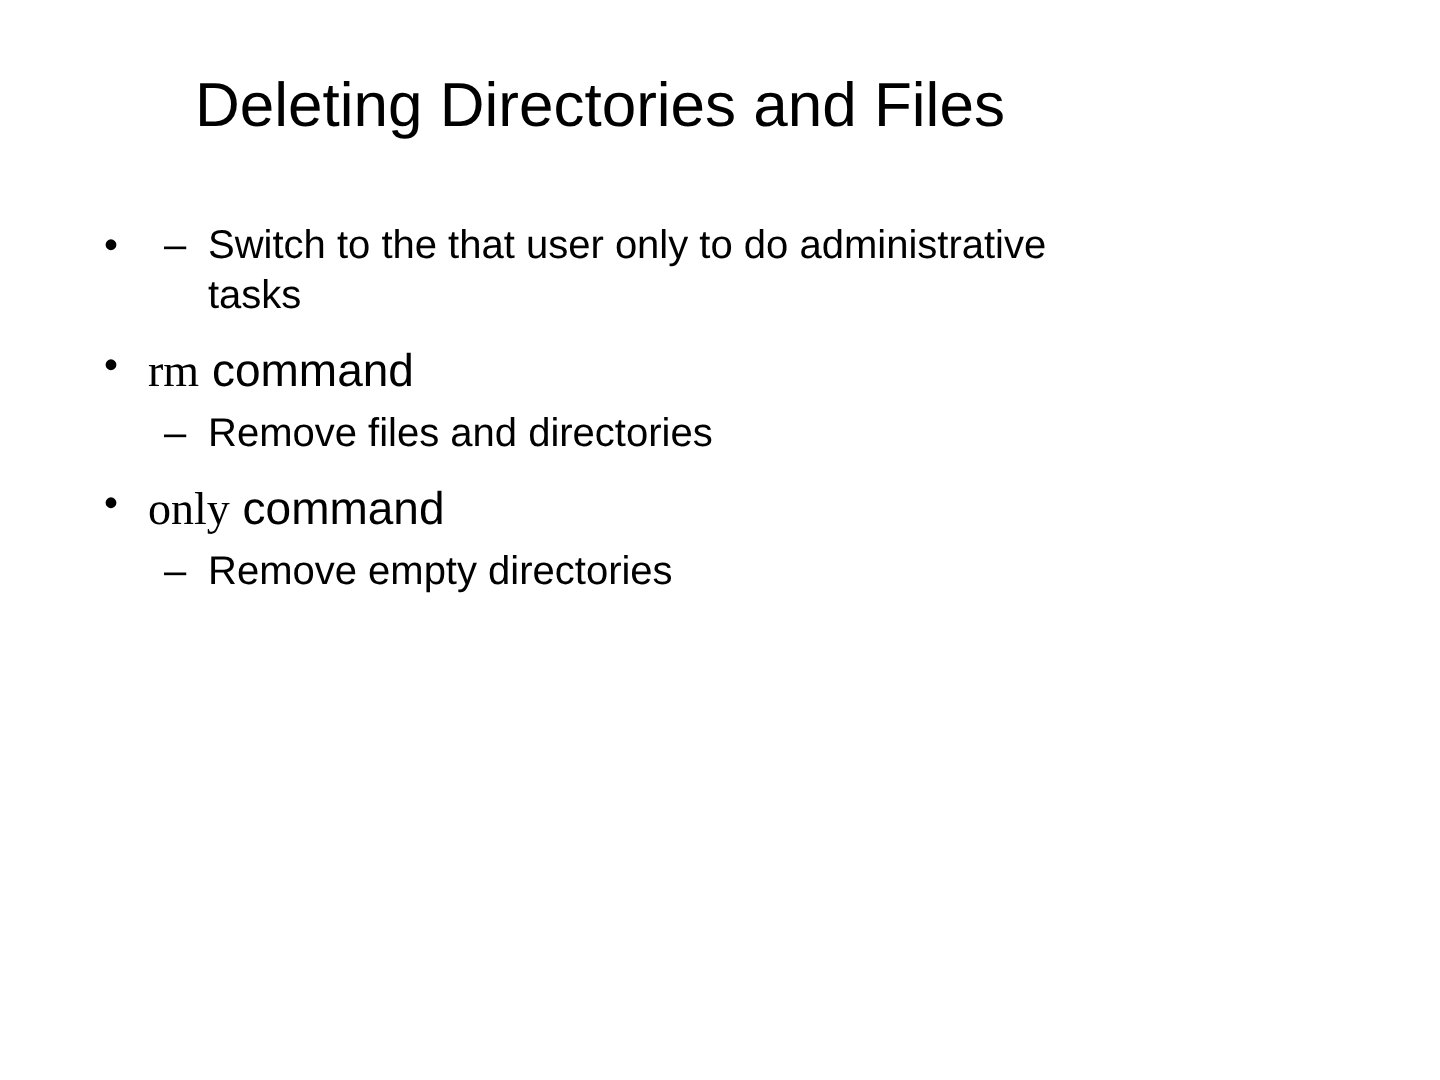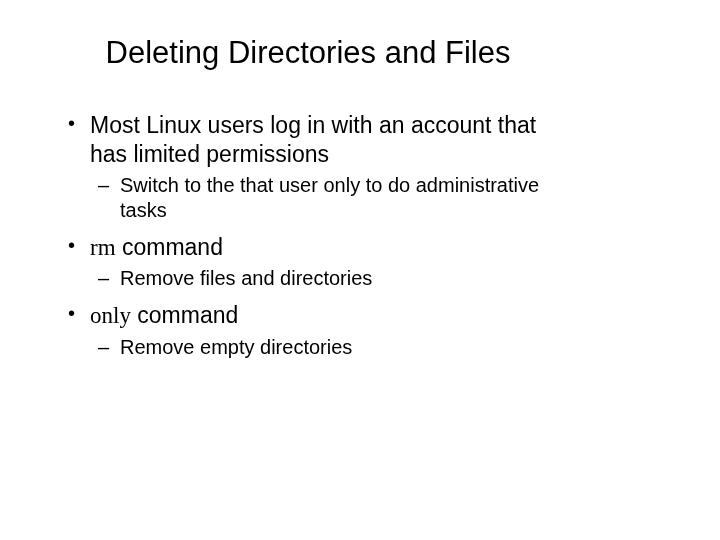--- a/index.html
+++ b/index.html
@@ -9,21 +9,21 @@
     height: 540px;
     background: #ffffff;
     font-family: Arial, Helvetica, sans-serif;
     color: #000000;
   }
   .slide {
     width: 604px;
     height: 540px;
     position: relative;
     box-sizing: border-box;
-    padding: 30px 50px 30px 62px;
+    padding: 30px 50px 30px 46px;
   }
   .title {
     font-size: 31px;
     text-align: center;
     margin: 5px 0 40px 0;
     font-weight: normal;
   }
   ul.level1 {
     list-style: none;
     padding: 0;
@@ -68,21 +68,20 @@
 </head>
 <body>
 
 <div class="slide">
   <div class="title">Deleting Directories and Files</div>
 
   <ul class="level1">
 
 
     <li>
-      <span>Most Linux users log in with an account that has limited permissions</span>
       <ul class="level2">
         <li>
           <span>Switch to the that user only to do administrative tasks</span>
         </li>
       </ul>
     </li>
 
     <li>
       <span class="mono">rm</span><span> command</span>
       <ul class="level2">

